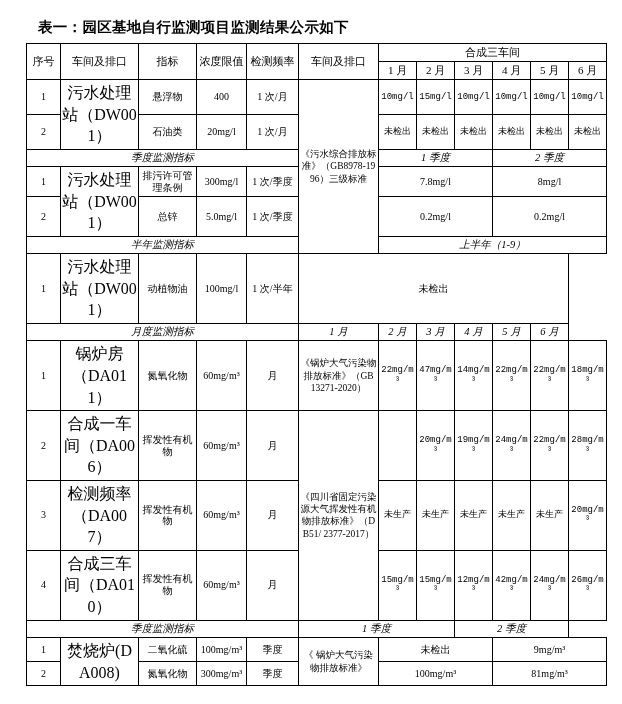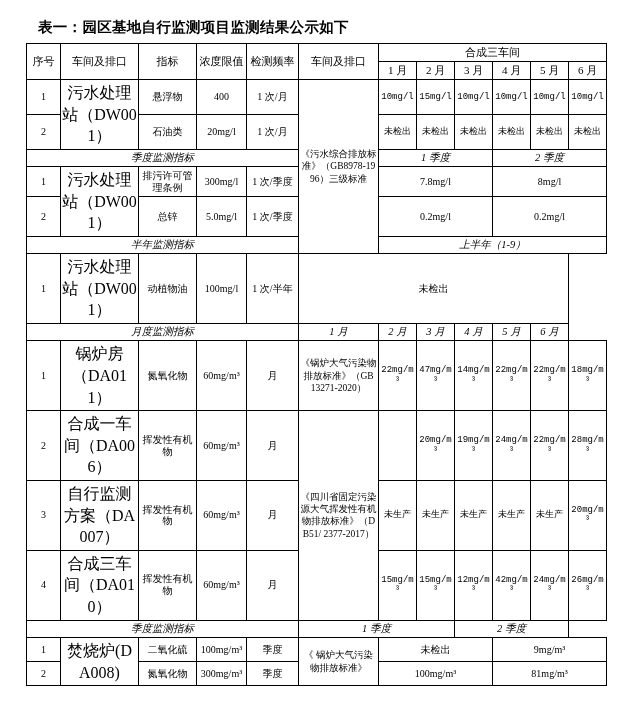--- a/index.html
+++ b/index.html
@@ -223,21 +223,21 @@
       <td class="mnum"></td>
       <td class="mnum">20mg/m³</td>
       <td class="mnum">19mg/m³</td>
       <td class="mnum">24mg/m³</td>
       <td class="mnum">22mg/m³</td>
       <td class="mnum">28mg/m³</td>
     </tr>
 
     <tr style="height:32px">
       <td>3</td>
-      <td class="workshop">自行监测方案（DA007）</td>
+      <td class="workshop">检测频率（DA007）</td>
       <td>挥发性有机物</td>
       <td>60mg/m³</td>
       <td>月</td>
       <td class="mnum">未生产</td>
       <td class="mnum">未生产</td>
       <td class="mnum">未生产</td>
       <td class="mnum">未生产</td>
       <td class="mnum">未生产</td>
       <td class="mnum">20mg/m³</td>
     </tr>

